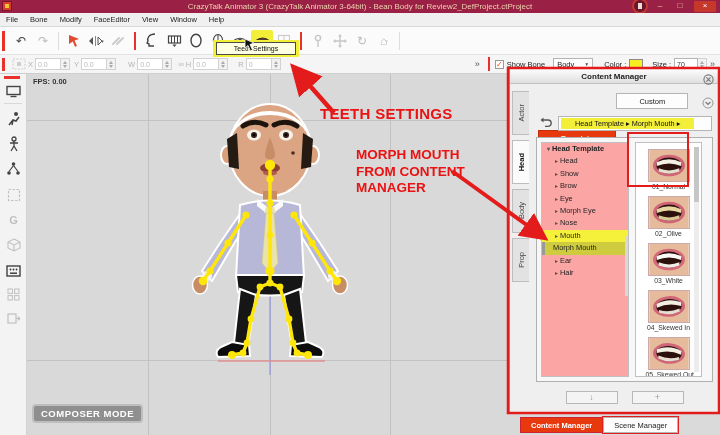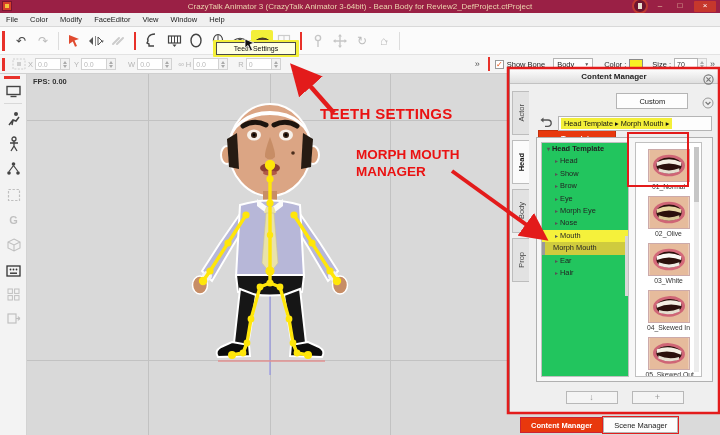--- a/index.html
+++ b/index.html
@@ -90,23 +90,23 @@
   .vtab span { writing-mode:vertical-rl; transform:rotate(180deg); font-size:7.5px; color:#444; }
   .vtab.active { background:#fbfbfb; }
   .vtab.active span { font-weight:bold; color:#111; }
   #cm-tabs { position:absolute; left:28px; top:24px; display:flex; }
   .cmtab { height:16px; line-height:16px; font-size:7.5px; padding:0 22px; border:1px solid #b5b5b5; }
   .cmtab.active { background:#e8380d; color:#fff; font-weight:bold; border-color:#c22f0b;margin-top:37px; }
   .cmtab.idle { background:#fdfdfd; color:#222; }
   #tab-chevron { position:absolute; right:4px; top:26px; }
   #crumbrow { position:absolute; left:30px; top:46px; right:6px; height:16px; display:flex; align-items:center; }
   #crumbbox { flex:1; height:15px; border:1px solid #b5b5b5; background:#fdfdfd; margin-left:5px; display:flex; align-items:center; padding:0 2px; }
-  #crumbbox span { background:#f3ef39; font-size:7.3px; color:#111; padding:1px 3px; white-space:nowrap; }
+  #crumbbox span { background:#f3ef39; font-size:7.3px; color:#111; padding:1px 14px; white-space:nowrap; }
   #browser { position:absolute; left:26px; top:68px; right:5px; bottom:30px; border:1px solid #b0b0b0; background:#f7f7f7; }
-  #tree { position:absolute; left:4px; top:4px; width:88px; bottom:4px; background:#22c55e; border:1px solid #c0c0c0; overflow:hidden; }
+  #tree { position:absolute; left:4px; top:4px; width:88px; bottom:4px; background:#fca5a5; border:1px solid #c0c0c0; overflow:hidden; }
   .trow { height:12.4px; line-height:12.4px; font-size:7.4px; color:#222; white-space:nowrap; display:flex; align-items:center; }
   .trow .ar { width:7px; text-align:center; font-size:6px; color:#555; flex:none; }
   .trow.d0 { padding-left:3px; font-weight:bold; }
   .trow.d1 { padding-left:11px; }
   .trow.hl { background:#f5f13b; }
   .trow.sel { background:#cfcb3e; border-left:3px solid #9a9a9a; padding-left:8px; }
   #treescroll { position:absolute; right:-0.5px; top:40%; width:4px; height:60px; background:#d8d8d8; }
   #thumbs { position:absolute; left:98px; top:4px; right:10px; bottom:4px; background:#fff; border:1px solid #c0c0c0; overflow:hidden; }
   #thumbscroll { position:absolute; right:2px; top:4px; width:5px; bottom:4px; background:#ececec; }
   #thumbscroll i { position:absolute; left:0; top:0; width:5px; height:55px; background:#c6c6c6; display:block; }
@@ -131,21 +131,21 @@
   <span class="appicon"></span>
   <span class="title">CrazyTalk Animator 3  (CrazyTalk Animator 3-64bit) - Bean Body for Review2_DefProject.ctProject</span>
   <span class="logo"></span>
   <span class="winbtn" id="btn-min" style="right:52px">–</span>
   <span class="winbtn" id="btn-max" style="right:32px">□</span>
   <span class="winbtn" id="btn-close" style="right:4px; width:22px">×</span>
 </div>
 
 <div id="menubar">
   <span class="mi">File</span>
-  <span class="mi">Color</span>
+  <span class="mi">Bone</span>
   <span class="mi">Modify</span>
   <span class="mi">FaceEditor</span>
   <span class="mi">View</span>
   <span class="mi">Window</span>
   <span class="mi">Help</span>
 </div>
 
 <div id="toolbar1">
   <span class="redbar"></span>
   <span class="tbtn glyphbtn">↶</span>
@@ -461,25 +461,27 @@
         <circle cx="53" cy="258" r="3.4"></circle>
         <circle cx="42" cy="260" r="4"></circle>
       <circle cx="90" cy="192" r="3.4"></circle>
         <circle cx="99" cy="224" r="3.4"></circle>
         <circle cx="103" cy="248" r="3.4"></circle>
         <circle cx="107" cy="258" r="3.4"></circle>
         <circle cx="118" cy="260" r="4"></circle>
     </g>
   </svg>
 
+  <span id="composer-badge">COMPOSER MODE</span>
 </div>
 
 <div class="redtext" id="ann-teeth">TEETH SETTINGS</div>
 <div class="redtext" id="ann-select">
   <div>MORPH MOUTH</div>
+  <div>FROM CONTENT</div>
   <div>MANAGER</div>
 </div>
 
 <div id="tooltip-wrap">
   <div id="tooltip">Teeth Settings</div>
 </div>
 <span id="cursor1">
   <svg width="11" height="13" viewBox="0 0 11 13">
       <path d="M1,0 L10,4 L6,5.5 L8.5,11 L6.5,12 L4,6.5 L1,9 Z" fill="#111" stroke="#fff" stroke-width="0.8"></path>
     </svg>

